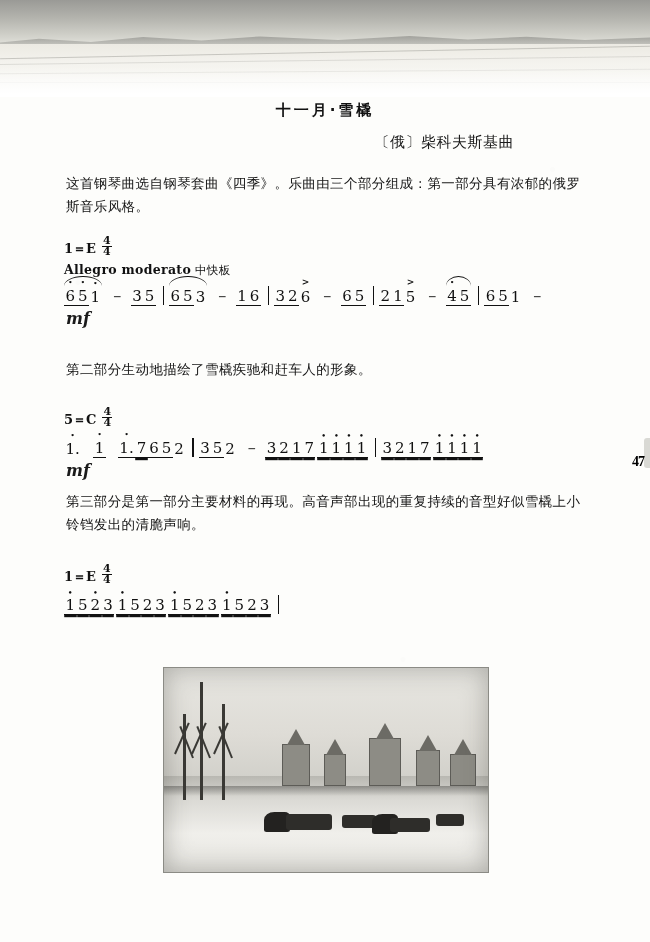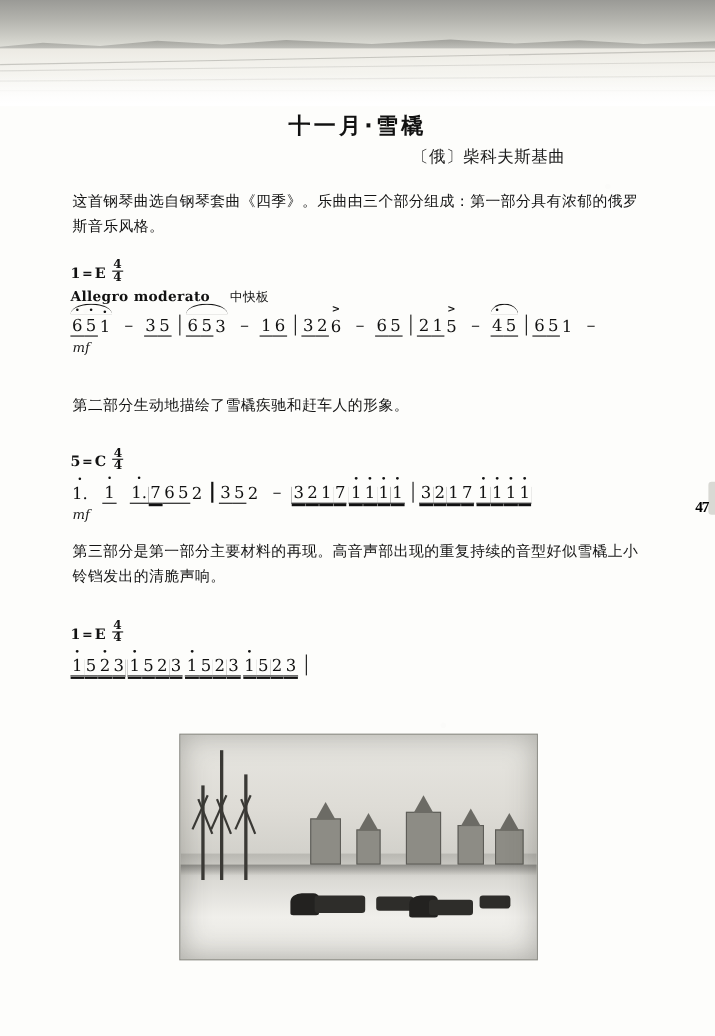--- a/index.html
+++ b/index.html
@@ -70,21 +70,21 @@
   }
 
   
   .title {
     position: absolute;
     left: 0; top: 101px;
     width: 650px;
     text-align: center;
     font-family: "DejaVu Sans", sans-serif;
     font-weight: bold;
-    font-size: 20px;
+    font-size: 15px;
     letter-spacing: 3px;
     color: #111;
   }
   .composer {
     position: absolute;
     right: 136px; top: 133px;
     font-family: "DejaVu Sans", sans-serif;
     font-size: 15px;
     color: #1a1a1a;
     letter-spacing: .5px;
@@ -128,21 +128,21 @@
   .frac .den { padding: 0 1px; }
 
   .tempo {
     font-family: "DejaVu Serif", serif;
     font-size: 12.5px;
     font-weight: bold;
     letter-spacing: .3px;
     color: #111;
     margin-top: 3px;
   }
-  .tempo .cn { font-family: Liberation Serif, serif; font-size: 11.5px; font-weight: normal; margin-left: 18px; }
+  .tempo .cn { font-family: Liberation Serif, serif; font-size: 11.5px; font-weight: normal; margin-left: 4px; }
 
   .stave {
     margin-top: 8px;
     display: flex;
     align-items: flex-end;
     font-family: "DejaVu Serif", serif;
     font-size: 15px;
     color: #111;
     white-space: nowrap;
   }
@@ -181,22 +181,22 @@
   .aug { display:inline-block; padding: 0 5px; }
   .slur {
     position: absolute;
     top: -12px; left: 0; right: 0; height: 9px;
     border-top: 1.2px solid #111;
     border-radius: 50% / 100% 100% 0 0;
   }
   .dyn {
     font-family: "DejaVu Serif", serif;
     font-style: italic;
-    font-weight: normal;
-    font-size: 12px;
+    font-weight: bold;
+    font-size: 16px;
     margin-top: 3px;
     margin-left: 2px;
   }
 
   .m1 { left: 64px; top: 238px; }
   .m2 { left: 64px; top: 409px; }
   .m3 { left: 64px; top: 566px; }
 
   
   .pageno {

